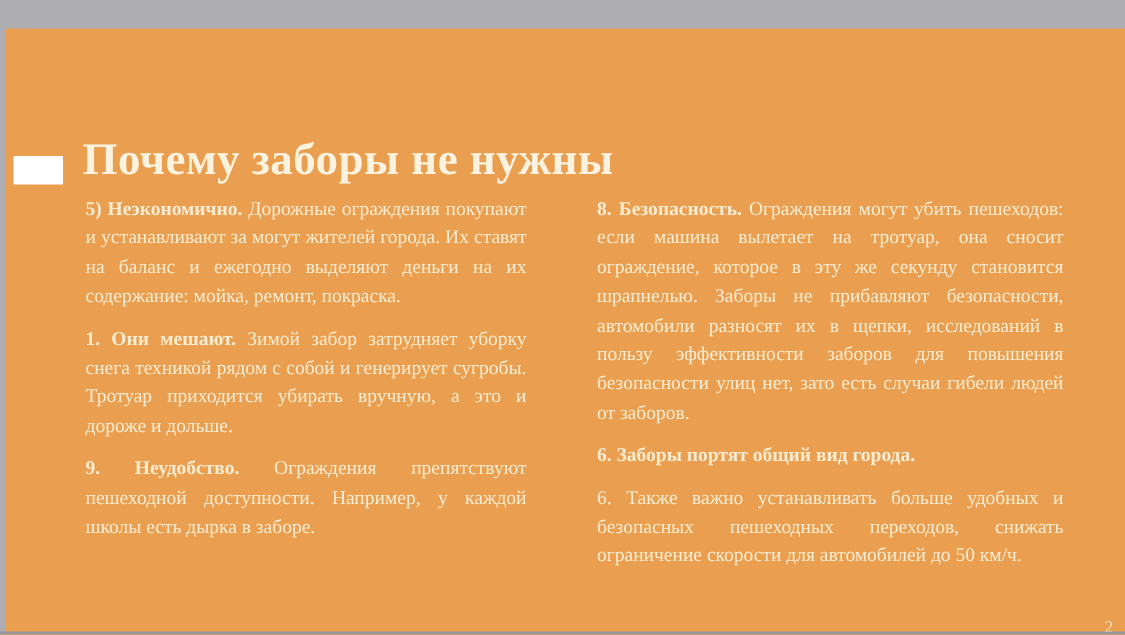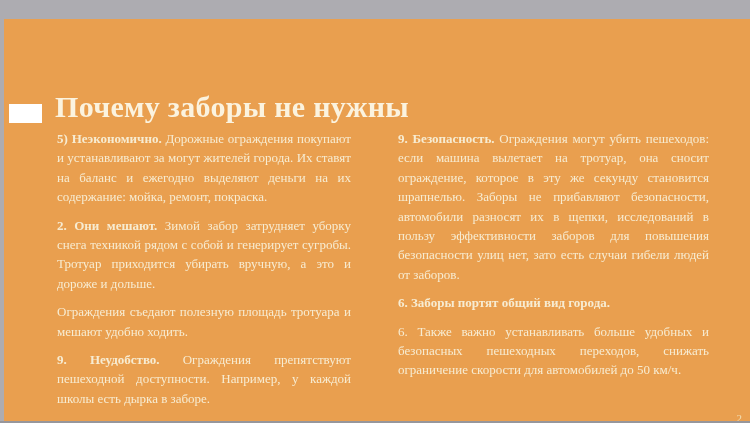--- a/index.html
+++ b/index.html
@@ -44,25 +44,24 @@
 </style>
 </head>
 <body>
 
 <div class="slide">
   <div class="accent-tab"></div>
   <h1 class="title">Почему заборы не нужны</h1>
   <div class="columns">
     <div class="col col-left" id="col-left">
         <p><b>5) Неэкономично.</b> <span>Дорожные ограждения покупают и устанавливают за могут жителей города. Их ставят на баланс и ежегодно выделяют деньги на их содержание: мойка, ремонт, покраска.</span></p>
-        <p><b>2. Они мешают.</b> <span>Зимой забор затрудняет уборку снега техникой рядом с собой и генерирует сугробы. Тротуар приходится убирать вручную, а это и дороже и дольше.</span></p>
-        <p><span>Ограждения съедают полезную площадь тротуара и мешают удобно ходить.</span></p>
+        <p><b>1. Они мешают.</b> <span>Зимой забор затрудняет уборку снега техникой рядом с собой и генерирует сугробы. Тротуар приходится убирать вручную, а это и дороже и дольше.</span></p>
         <p><b>9. Неудобство.</b> <span>Ограждения препятствуют пешеходной доступности. Например, у каждой школы есть дырка в заборе.</span></p>
       </div>
     <div class="col col-right" id="col-right">
-        <p><b>9. Безопасность.</b> <span>Ограждения могут убить пешеходов: если машина вылетает на тротуар, она сносит ограждение, которое в эту же секунду становится шрапнелью. Заборы не прибавляют безопасности, автомобили разносят их в щепки, исследований в пользу эффективности заборов для повышения безопасности улиц нет, зато есть случаи гибели людей от заборов.</span></p>
+        <p><b>8. Безопасность.</b> <span>Ограждения могут убить пешеходов: если машина вылетает на тротуар, она сносит ограждение, которое в эту же секунду становится шрапнелью. Заборы не прибавляют безопасности, автомобили разносят их в щепки, исследований в пользу эффективности заборов для повышения безопасности улиц нет, зато есть случаи гибели людей от заборов.</span></p>
         <p><b>6. Заборы портят общий вид города.</b></p>
         <p><span>6. Также важно устанавливать больше удобных и безопасных пешеходных переходов, снижать ограничение скорости для автомобилей до 50 км/ч.</span></p>
       </div>
   </div>
   <div class="page-number">2</div>
 </div>
 <div class="frame-bottom-line"></div>
 
 </body></html>

